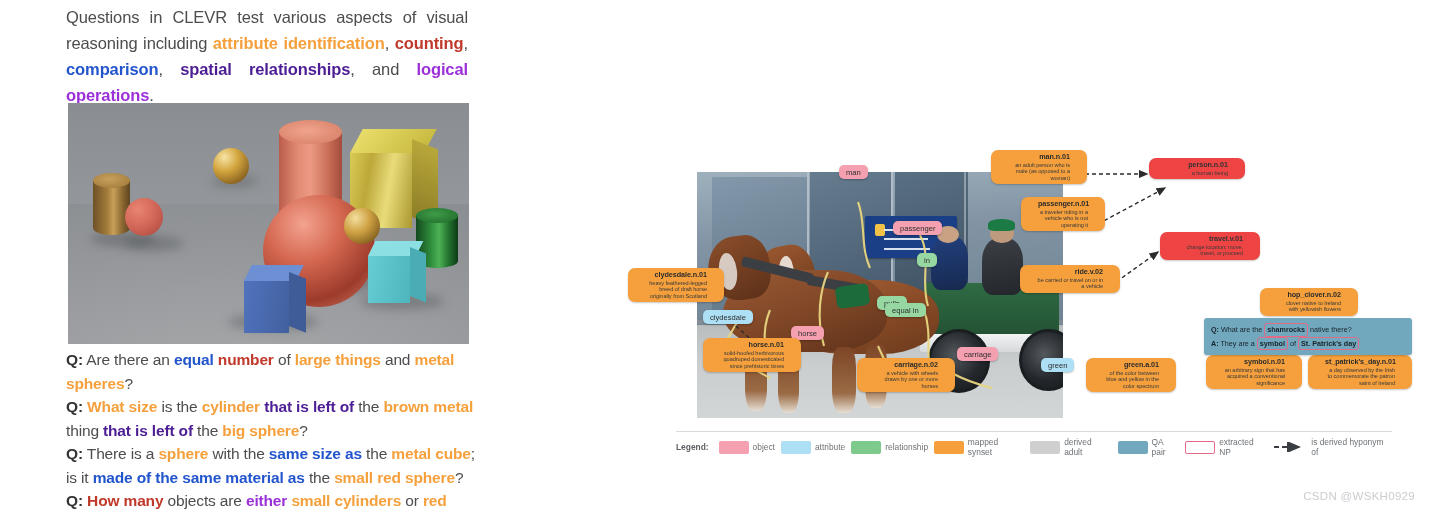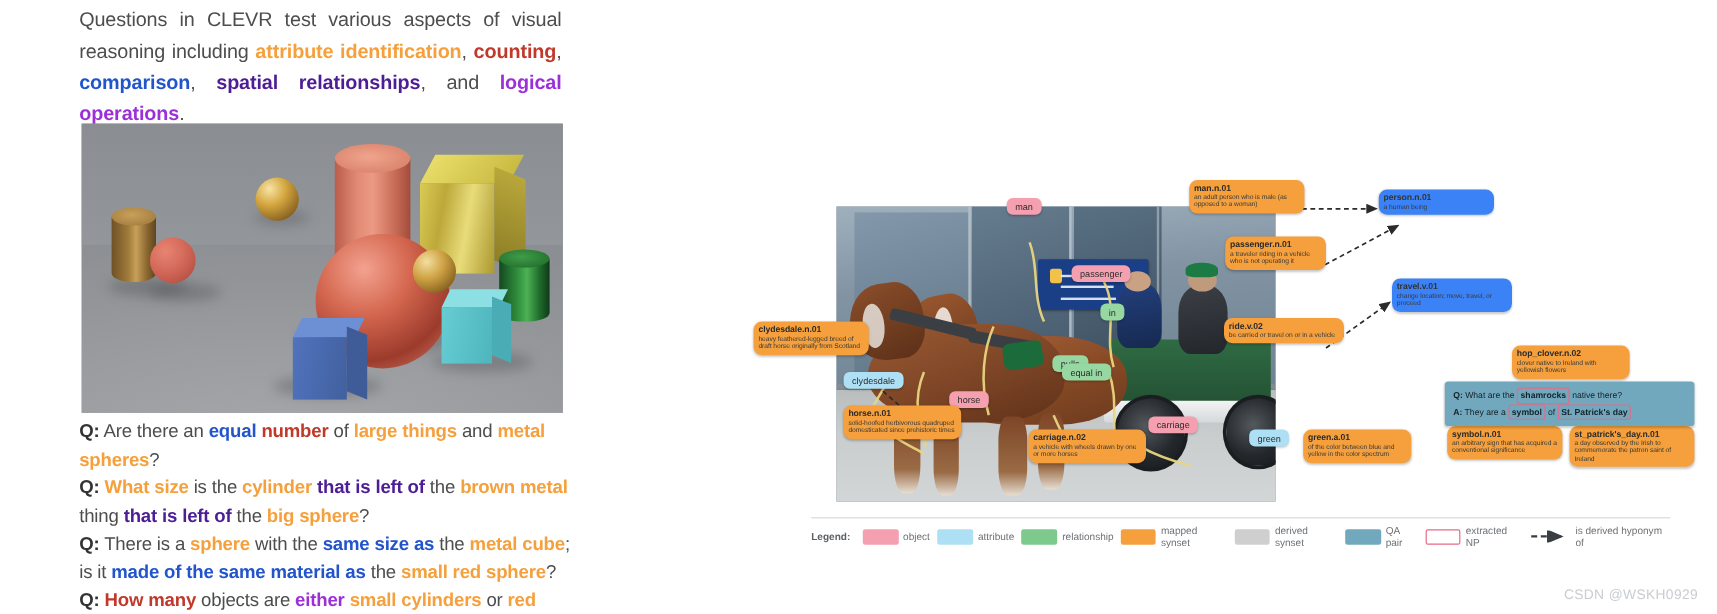--- a/index.html
+++ b/index.html
@@ -170,42 +170,42 @@
   #rider2-hat { left:79.5%; top:19%; width:7.5%; height:5%;
             background:#1c7a44; border-radius:45% 45% 25% 25%; }
 
   
   #curves { position:absolute; left:0; top:0; width:100%; height:100%; pointer-events:none; }
 
   
   .node {
     position: absolute;
     border-radius: 7px;
-    text-align: left;
-    padding: 3px 4px;
+    text-align: right;
+    padding: 3px 17px;
     line-height: 1.12;
     box-shadow: 0 1px 2px rgba(0,0,0,0.22);
   }
   .node .n-title {
     display: block;
     font-weight: bold;
     font-size: 7.2px;
     color: #2b2b2b;
     letter-spacing: -0.05px;
     white-space: nowrap;
   }
   .node .n-gloss {
     display: block;
     font-size: 5.6px;
     color: #3a3a3a;
     margin-top: 1px;
     letter-spacing: -0.05px;
   }
   .node-synset   { background: #f5a03c; }
-  .node-derived  { background: #3b82f6; }
+  .node-derived  { background: #ef4444; }
   .node-derived .n-title { color: #333; }
 
   .tag {
     position: absolute;
     border-radius: 5px;
     font-size: 7.6px;
     color: #2d2d2d;
     text-align: center;
     padding: 2.5px 7px;
     white-space: nowrap;
@@ -534,21 +534,21 @@
       <span>relationship</span>
     </span>
 
     <span class="leg-item">
       <span class="sw sw-mapped"></span>
       <span>mapped synset</span>
     </span>
 
     <span class="leg-item">
       <span class="sw sw-derived"></span>
-      <span>derived synset</span>
+      <span>derived adult</span>
     </span>
 
     <span class="leg-item">
       <span class="sw sw-qa"></span>
       <span>QA pair</span>
     </span>
 
     <span class="leg-item">
       <span class="sw sw-np"></span>
       <span>extracted NP</span>

